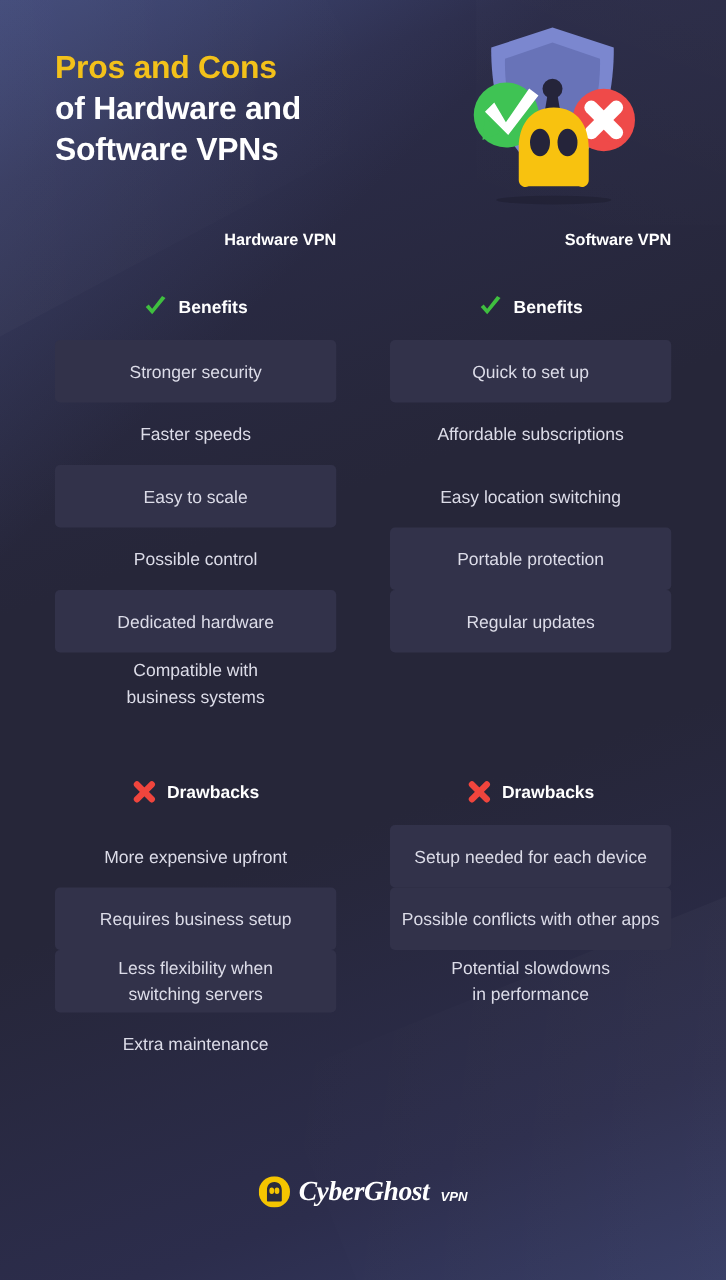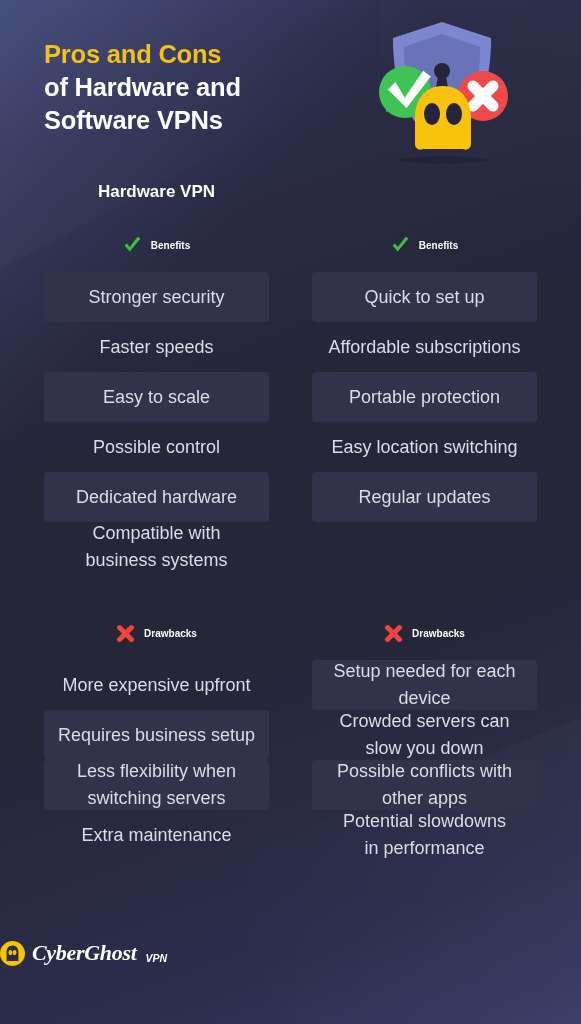--- a/index.html
+++ b/index.html
@@ -38,60 +38,60 @@
     color:#ffffff; letter-spacing:-0.2px;
   }
   #title .accent { color:#f3c11a; }
   #title .ln { display:block; white-space:nowrap; }
 
   #hero { position:absolute; left:365px; top:14px; width:155px; height:155px; }
 
   
   .col-head {
     position:absolute; top:179px; height:26px;
-    font-size:17px; font-weight:bold; color:#ffffff;
-    text-align:center; line-height:26px;
+    font-size:13px; font-weight:bold; color:#ffffff;
+    text-align:right; line-height:26px;
   }
   .col-head.left  { left:44px;  width:225px; }
   .col-head.right { left:312px; width:225px; }
 
   
   .section { position:absolute; width:581px; }
   #benefits  { top:232px; }
   #drawbacks { top:620px; }
 
   .sec-head {
     position:absolute; height:26px;
     display:flex; align-items:center; justify-content:center; gap:9px;
   }
   .sec-head.left  { left:44px;  width:225px; }
   .sec-head.right { left:312px; width:225px; }
-  .sec-head .label { font-size:10px; font-weight:bold; color:#ffffff; }
+  .sec-head .label { font-size:14px; font-weight:bold; color:#ffffff; }
 
   .ico { width:19px; height:19px; display:block; flex:0 0 auto; }
 
   .col { position:absolute; top:40px; width:225px; }
   .col.left  { left:44px; }
   .col.right { left:312px; }
 
   .row {
     height:50px; border-radius:4px;
     display:flex; align-items:center; justify-content:center;
     text-align:center;
-    font-size:18px; color:#dcdce8; line-height:1.5;
+    font-size:14px; color:#dcdce8; line-height:1.5;
     padding:0 8px;
   }
   .row.shaded { background:#32324a; }
   .row .txt { display:block; }
   .row .txt .l2 { display:block; }
 
   
   #footer {
     position:absolute; left:0; top:936px; width:581px; height:34px;
-    display:flex; align-items:center; gap:7px;
+    display:flex; align-items:center; justify-content:center; gap:7px;
   }
   #logo-mark { width:25px; height:25px; flex:0 0 auto; }
   #logo-word {
     font-family:"Liberation Serif", serif;
     font-size:22px; font-style:italic; font-weight:bold;
     color:#ffffff; letter-spacing:-0.3px; white-space:nowrap;
   }
   #logo-vpn {
     font-family:"Liberation Sans", sans-serif;
     font-size:10.5px; font-weight:bold; font-style:italic;
@@ -141,20 +141,21 @@
         <path d="M78 72 C98 72 106 88 106 104 L106 130 C106 134 102 137 98 135 L58 135 C54 137 50 134 50 130 L50 104 C50 88 58 72 78 72 Z" fill="#f8c20f"></path>
         <ellipse cx="67" cy="100" rx="8" ry="11" fill="#25243a"></ellipse>
         <ellipse cx="89" cy="100" rx="8" ry="11" fill="#25243a"></ellipse>
       </g>
 
       <ellipse cx="78" cy="146" rx="46" ry="3.5" fill="#1e1d30" opacity="0.55"></ellipse>
     </svg>
   </div>
 
   <div class="col-head left">Hardware VPN</div>
+  <div class="col-head right">Software VPN</div>
 
   <div class="section" id="benefits">
     <div class="sec-head left">
       <svg class="ico" viewBox="0 0 24 24">
         <path d="M2 12 L8.5 19.5 L22 3 L18.5 1 L8.5 14 L5 9.5 Z" fill="#3fbf3f"></path>
       </svg>
       <span class="label">Benefits</span>
     </div>
     <div class="sec-head right">
       <svg class="ico" viewBox="0 0 24 24">
@@ -185,25 +186,25 @@
           </span>
         </div>
       </div>
     <div class="col right" id="benefits-right">
         <div class="row shaded">
           <span class="txt">Quick to set up</span>
         </div>
         <div class="row">
           <span class="txt">Affordable subscriptions</span>
         </div>
+        <div class="row">
+          <span class="txt">Easy location switching</span>
+        </div>
         <div class="row shaded">
           <span class="txt">Portable protection</span>
-        </div>
-        <div class="row">
-          <span class="txt">Easy location switching</span>
         </div>
         <div class="row shaded">
           <span class="txt">Regular updates</span>
         </div>
       </div>
   </div>
 
   <div class="section" id="drawbacks">
     <div class="sec-head left">
       <svg class="ico" viewBox="0 0 24 24">
@@ -236,23 +237,20 @@
             <span class="l2">switching servers</span>
           </span>
         </div>
         <div class="row">
           <span class="txt">Extra maintenance</span>
         </div>
       </div>
     <div class="col right" id="drawbacks-right">
         <div class="row shaded">
           <span class="txt">Setup needed for each device</span>
-        </div>
-        <div class="row">
-          <span class="txt">Crowded servers can slow you down</span>
         </div>
         <div class="row shaded">
           <span class="txt">Possible conflicts with other apps</span>
         </div>
         <div class="row">
           <span class="txt">
             <span class="l2">Potential slowdowns</span>
             <span class="l2">in performance</span>
           </span>
         </div>

